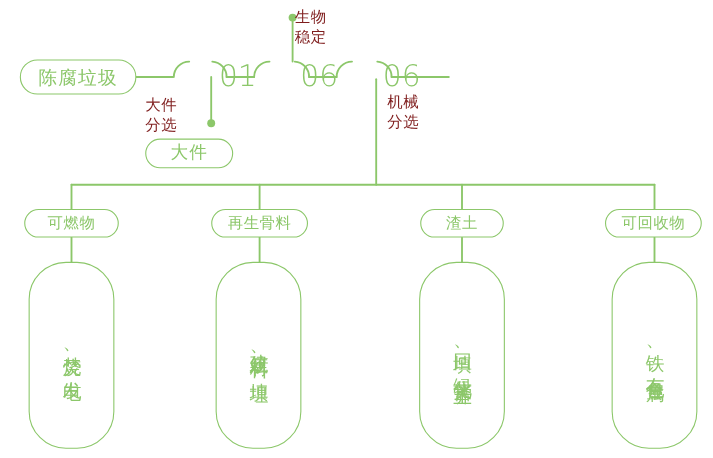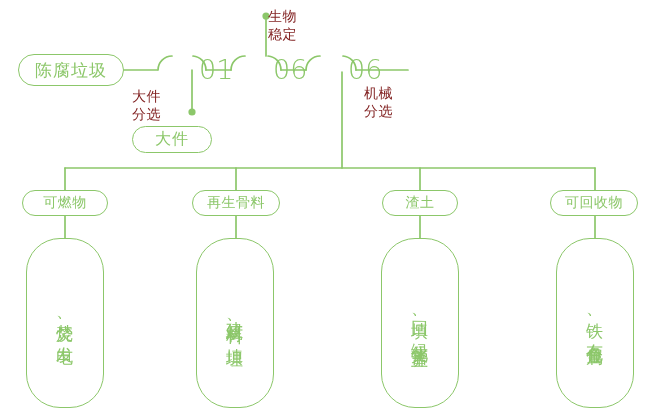--- a/index.html
+++ b/index.html
@@ -106,21 +106,21 @@
   .caption {
     position: absolute;
     color: #7f1d1d;
     font-size: 14px;
     line-height: 1.28;
     letter-spacing: 0.5px;
     white-space: nowrap;
   }
   .cap-bio    { left: 268px; top: 8px;  }
   .cap-bulky  { left: 132px; top: 88px; text-align: right; }
-  .cap-mech   { left: 352px; top: 85px; margin-left: 12px; }
+  .cap-mech   { left: 352px; top: 85px; }
 </style>
 </head>
 <body>
 
 <div id="stage">
 
   <svg id="wires" viewBox="0 0 648 416" xmlns="http://www.w3.org/2000/svg">
     <g fill="none" stroke="#8cc76a" stroke-width="1.7" stroke-linecap="round">
 
       <path d="M124 70 H157"></path>

